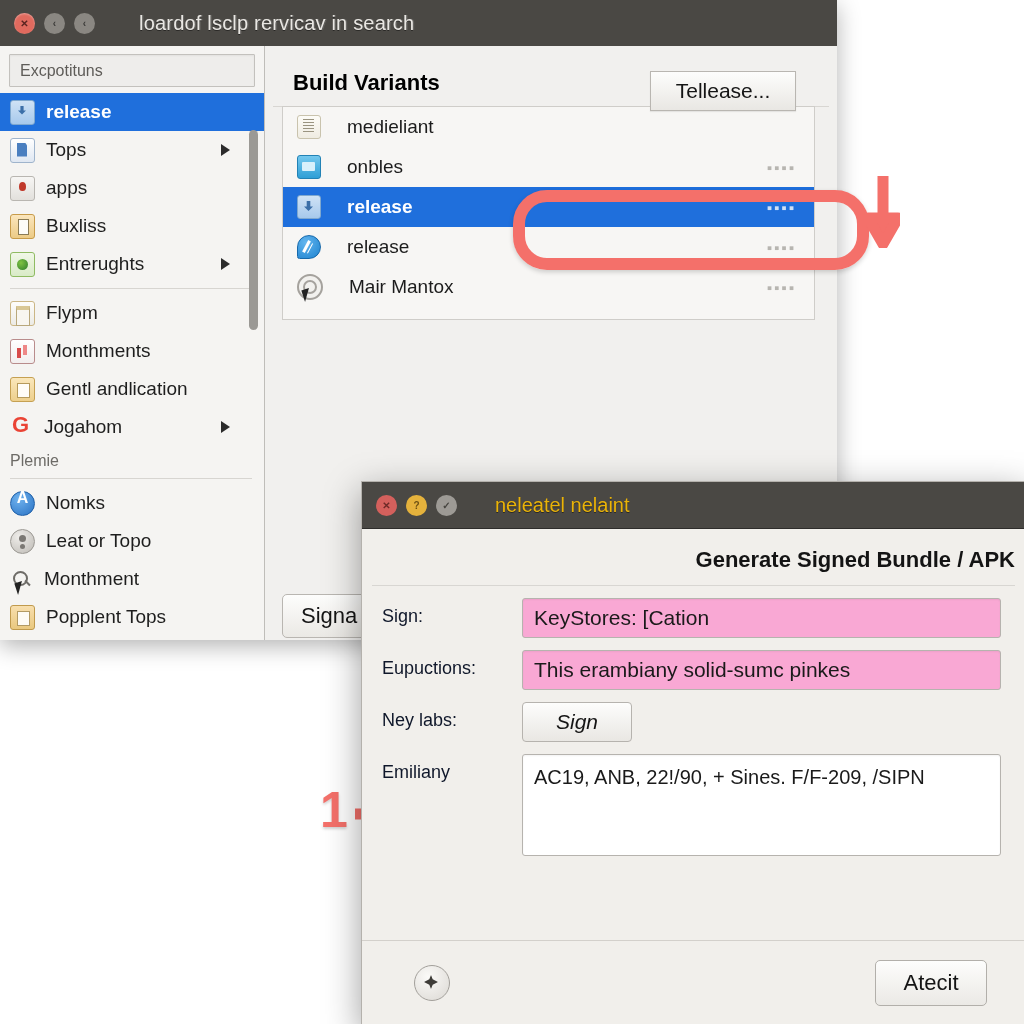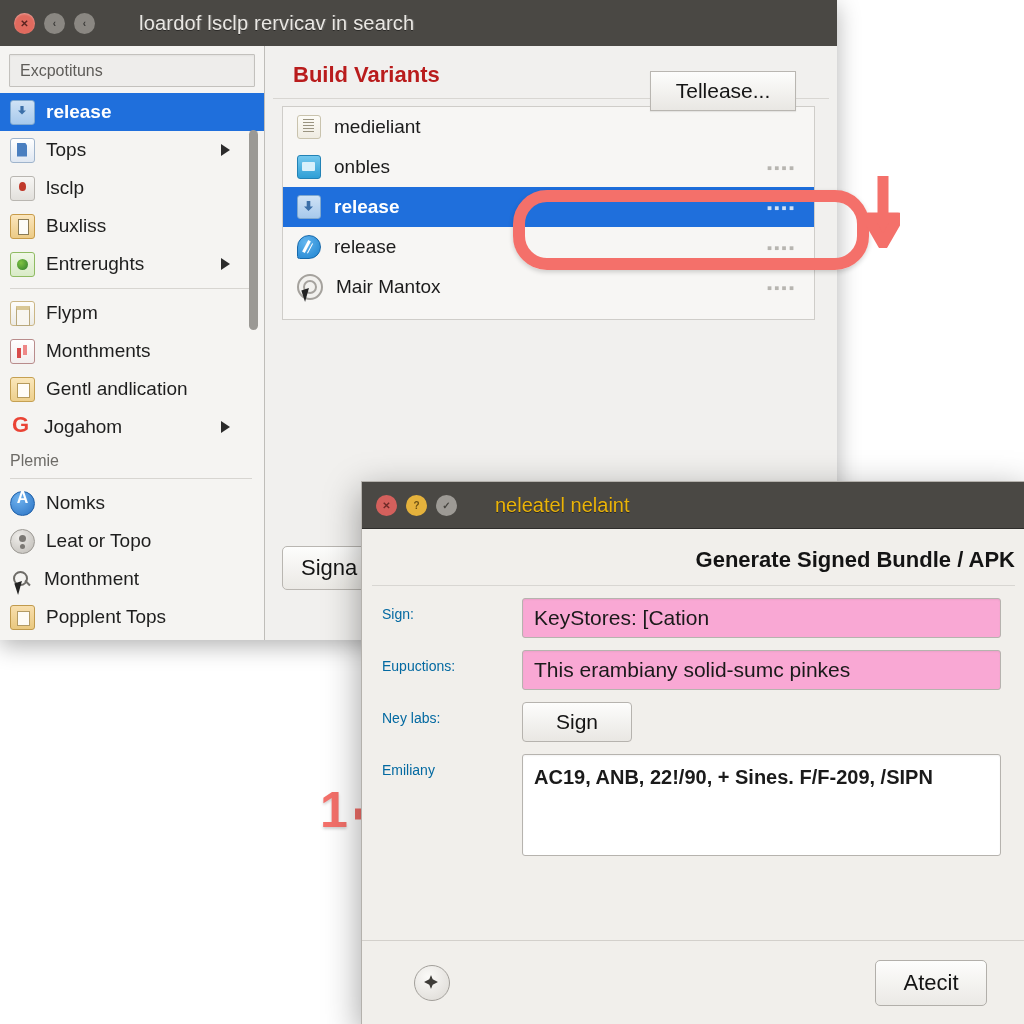--- a/index.html
+++ b/index.html
@@ -115,29 +115,29 @@
   .cursor{position:absolute;width:13px;height:18px;pointer-events:none;}
   .cursor:after{content:"";position:absolute;left:0;top:0;width:0;height:0;
      border-left:8px solid #222;border-bottom:12px solid transparent;transform:rotate(-18deg);}
 
   
   #content{
     position:absolute;left:265px;top:46px;right:0;bottom:0;
     background:#f1f0ee;
   }
   #bv-header{
-    padding:16px 0 10px 20px;font-size:22px;font-weight:bold;color:#b91c1c;
-    border-bottom:1px solid #d8d6d2;margin:0 8px;
+    padding:16px 0 10px 20px;font-size:22px;font-weight:bold;color:#000000;
+    border-bottom:1px solid #d8d6d2;margin:8px 8px;
   }
   #bv-panel{
     position:absolute;left:17px;top:60px;right:22px;height:212px;
     background:#f7f6f4;border:1px solid #cfcdc9;
   }
   .bv-row{
-    height:40px;display:flex;align-items:center;padding:0 14px;gap:13px;
+    height:40px;display:flex;align-items:center;padding:0 14px;gap:26px;
     font-size:19px;color:#1c1c1c;position:relative;
   }
   .bv-row.sel{background:#1f6fdc;color:#fff;font-weight:bold;}
   .bv-ico{width:22px;height:22px;flex:0 0 22px;position:relative;border-radius:3px;}
   .bv-dots{position:absolute;right:18px;letter-spacing:2px;color:#b7b5b0;font-size:15px;}
   .bv-row.sel .bv-dots{color:#cfe0f7;}
   .ic-med{background:linear-gradient(#fdfcf7,#efece2);border:1px solid #c9c3ad;}
   .ic-med:after{content:"";position:absolute;left:5px;top:3px;width:11px;height:15px;
       background:repeating-linear-gradient(#9a9480 0 1px,transparent 1px 3px);}
   .ic-onb{background:linear-gradient(#74c8ee,#2f9fd6);border:1px solid #2282b5;}
@@ -153,21 +153,21 @@
       border:2px solid #a5a29d;}
   #tellease-btn{
     position:absolute;right:18px;top:-36px;width:144px;height:38px;
     background:linear-gradient(#fdfdfc,#e9e7e3);
     border:1px solid #b9b6b1;border-radius:0;
     display:flex;align-items:center;justify-content:center;
     font-size:21px;color:#151515;
     box-shadow:0 1px 1px rgba(0,0,0,.07);
   }
   #signa-btn{
-    position:absolute;left:17px;top:500px;width:120px;height:42px;
+    position:absolute;left:17px;top:548px;width:120px;height:42px;
     background:linear-gradient(#fdfdfc,#ebe9e5);
     border:1px solid #b9b6b1;border-radius:5px;
     display:flex;align-items:center;justify-content:flex-start;padding-left:18px;
     font-size:22px;color:#151515;
   }
 
   
   #oval{
     position:absolute;left:513px;top:190px;width:332px;height:56px;
     border:12px solid #f4706a;border-radius:34px;
@@ -196,36 +196,35 @@
     text-shadow:0 1px 0 rgba(0,0,0,.45);filter:blur(.2px);
   }
   .dot-r{background:#d4605c;color:#6d2a27;}
   .dot-y{background:#e5b23c;color:#6e5214;}
   .dot-g{background:#9d9a95;color:#46443f;}
   #dlg-heading{
     padding:18px 0 12px 18px;font-size:22px;font-weight:bold;color:#141414;
     border-bottom:1px solid #d8d6d2;margin:0 10px;text-align:right;
   }
   .field-row{display:flex;align-items:flex-start;padding:12px 24px 0 20px;}
-  .field-label{width:140px;flex:0 0 140px;font-size:14px;color:#0369a1;padding-top:8px;}
+  .field-label{width:140px;flex:0 0 140px;font-size:18px;color:#0f172a;padding-top:8px;}
   .field-input{
     flex:1;height:38px;background:#f9a8d4;border:1px solid #b6b3ae;border-radius:3px;
     display:flex;align-items:center;padding:0 11px;font-size:21px;color:#1a1a1a;
     box-shadow:inset 0 1px 2px rgba(0,0,0,.05);
   }
   #sign-btn{
     width:108px;height:38px;background:linear-gradient(#fdfdfc,#e9e7e3);
     border:1px solid #b6b3ae;border-radius:4px;
-    display:flex;align-items:center;justify-content:center;font-size:21px;color:#141414;
+    display:flex;align-items:center;justify-content:center;font-size:21px;color:#141414;font-style:italic;
   }
   #emiliany-area{
     flex:1;height:82px;background:#ffffff;border:1px solid #b6b3ae;border-radius:3px;
     padding:9px 11px;font-size:20px;color:#1a1a1a;line-height:1.3;
     box-shadow:inset 0 1px 2px rgba(0,0,0,.05);
-    font-weight:bold;
   }
   #dlg-footer{
     position:absolute;left:0;right:0;bottom:0;height:84px;
     border-top:1px solid #d3d0cb;
     display:flex;align-items:center;padding:0 24px 0 52px;
   }
   #help-btn{
     width:34px;height:34px;border-radius:50%;
     background:radial-gradient(circle at 38% 32%,#fbfaf8,#dbd8d3);
     border:1px solid #a3a09b;position:relative;
@@ -272,21 +271,21 @@
       <span class="side-ico ic-release"></span>
       <span class="side-label">release</span>
     </div>
     <div class="side-row">
       <span class="side-ico ic-plie"></span>
       <span class="side-label">Tops</span>
       <span class="side-caret"></span>
     </div>
     <div class="side-row">
       <span class="side-ico ic-apps"></span>
-      <span class="side-label">lsclp</span>
+      <span class="side-label">apps</span>
     </div>
     <div class="side-row">
       <span class="side-ico ic-bux"></span>
       <span class="side-label">Buxliss</span>
     </div>
     <div class="side-row">
       <span class="side-ico ic-ent"></span>
       <span class="side-label">Entrerughts</span>
       <span class="side-caret"></span>
     </div>

